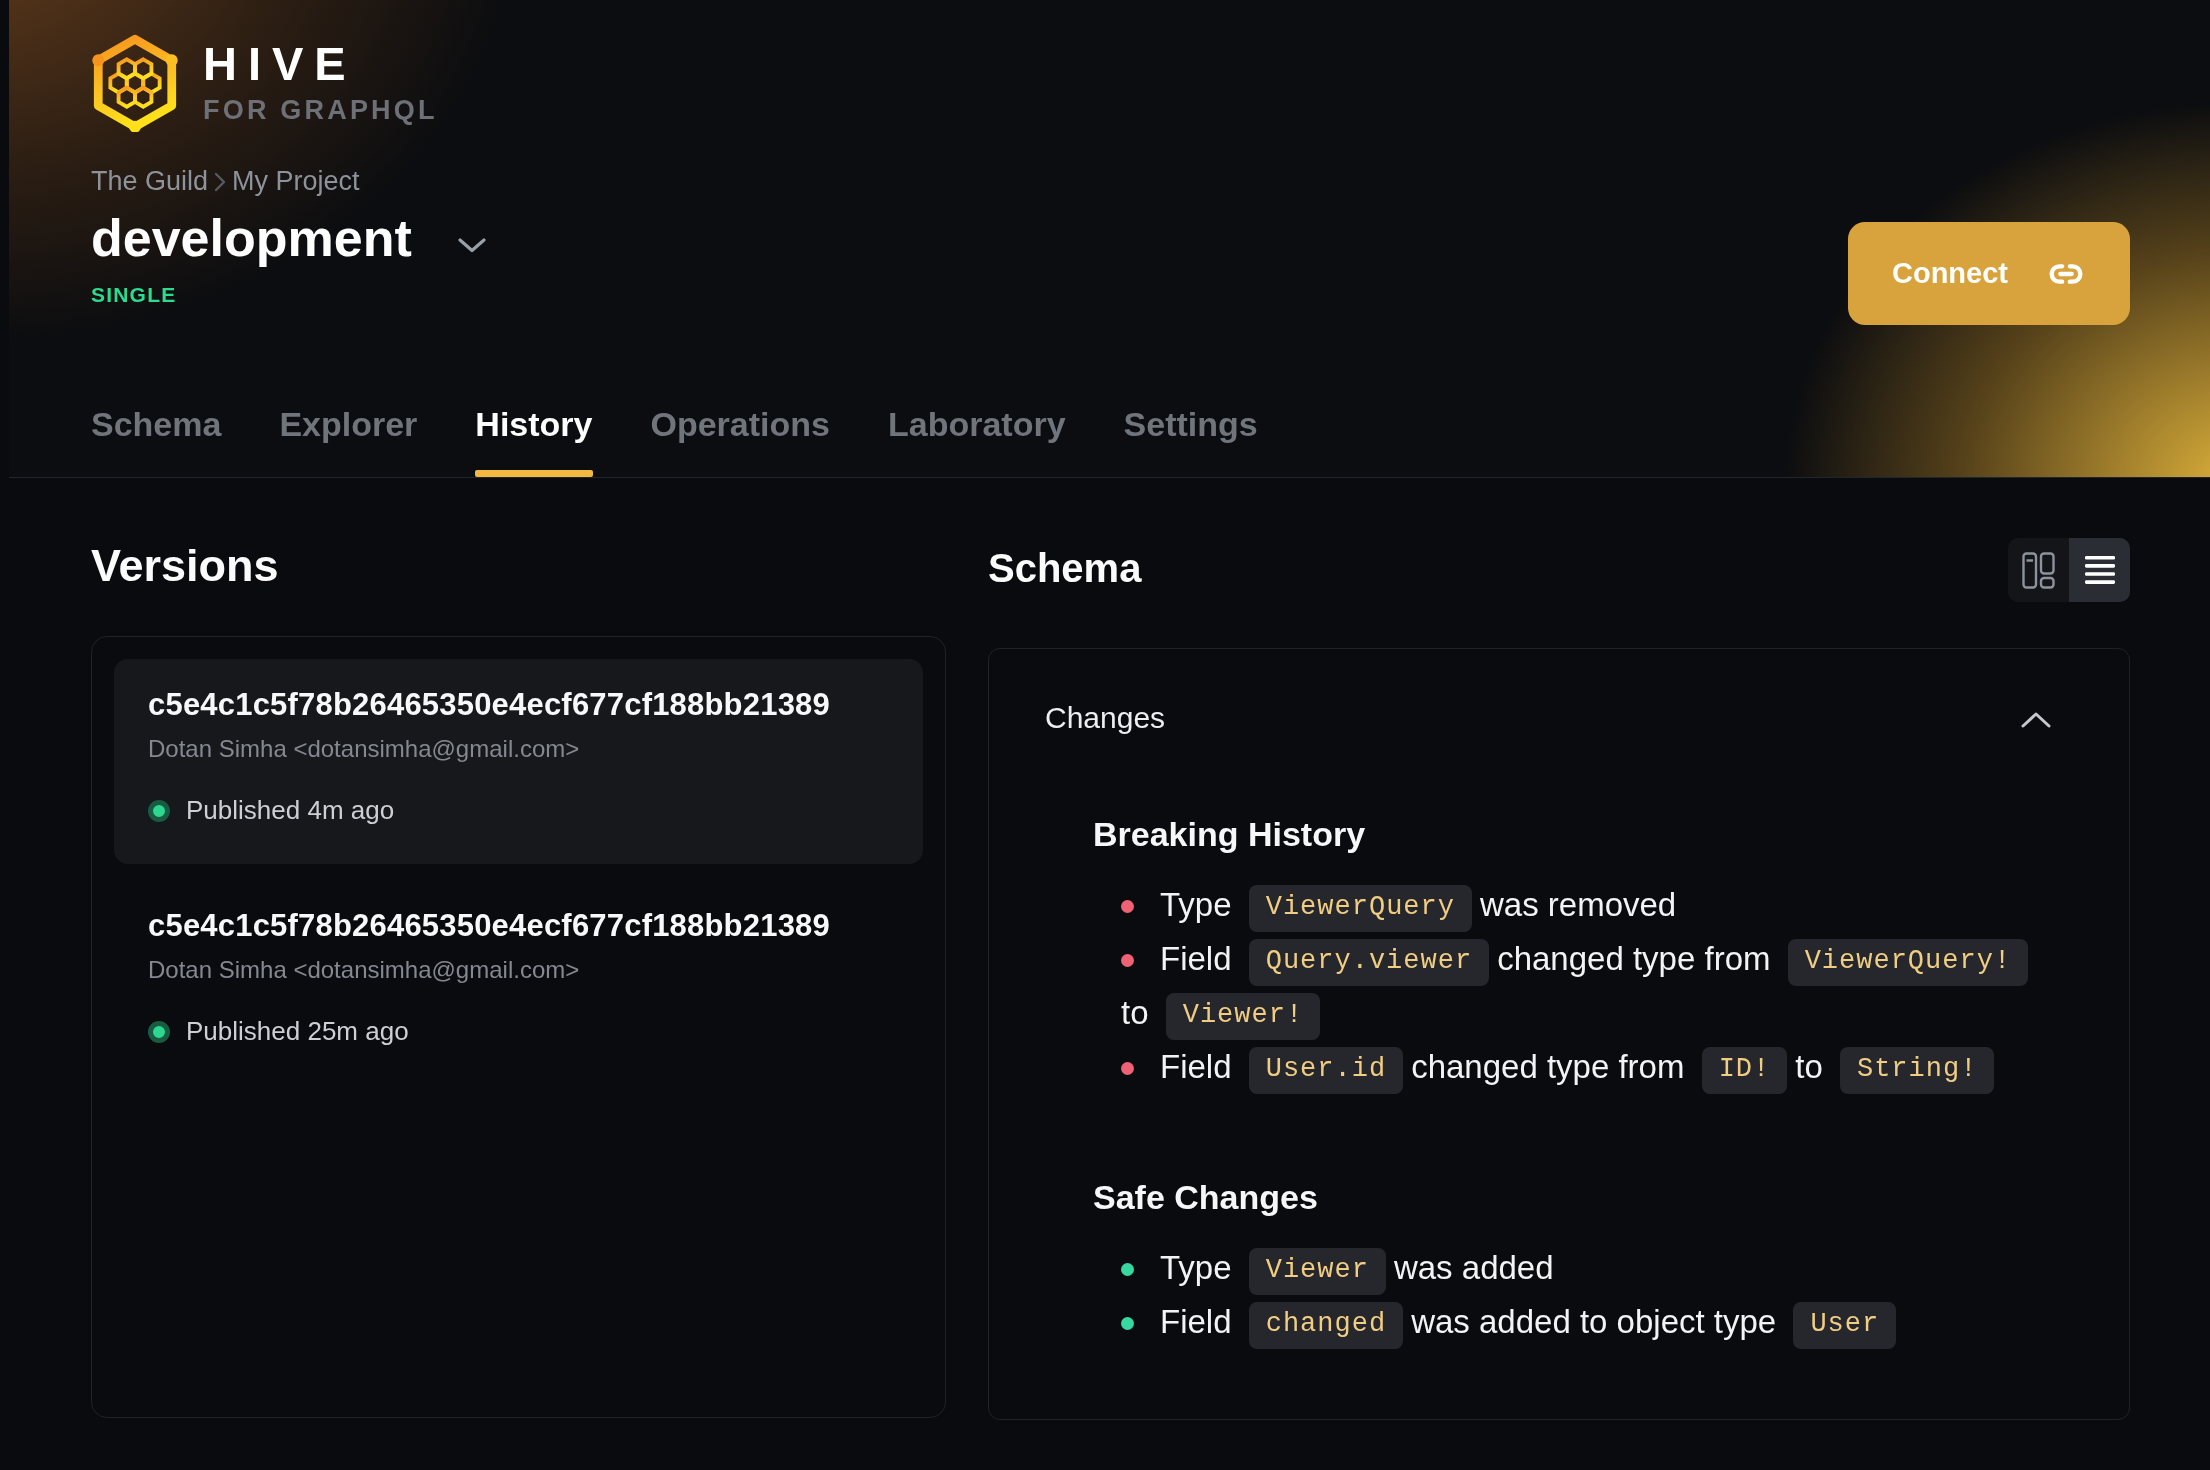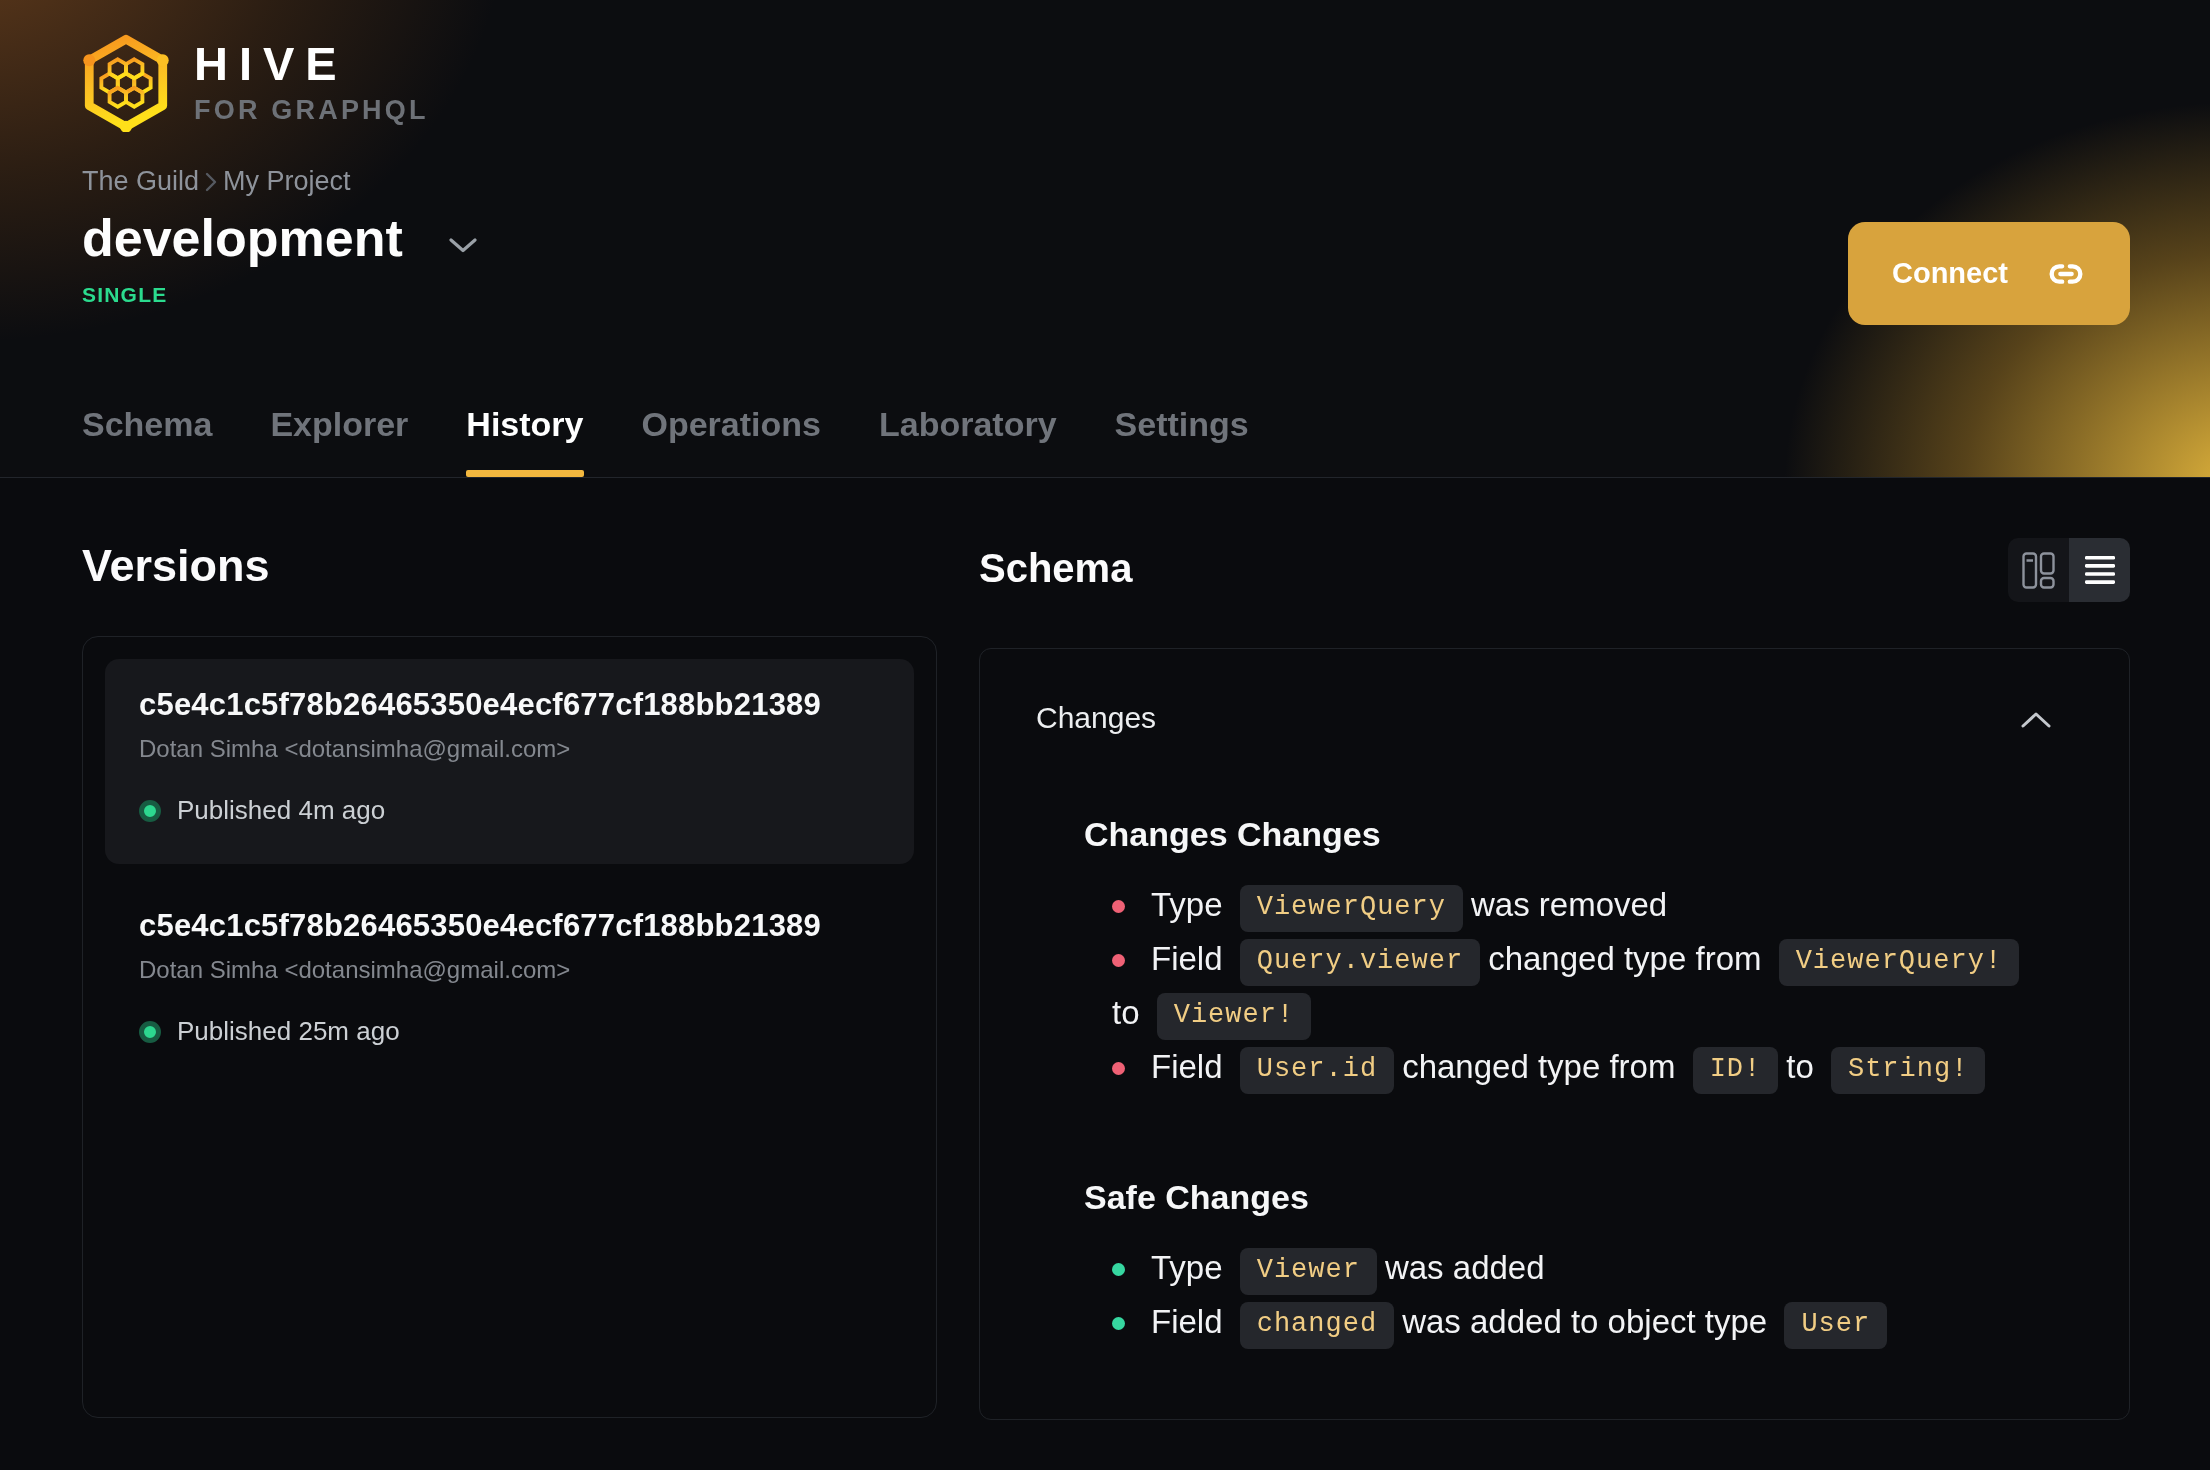--- a/index.html
+++ b/index.html
@@ -1,20 +1,21 @@
 <!DOCTYPE html>
 <html><head>
 <meta charset="utf-8">
 <style>
   html,body{margin:0;padding:0;background:#0a0b0e;}
   *{box-sizing:border-box;}
   .page{
     position:relative;width:2210px;height:1470px;overflow:hidden;
     background:#0a0b0e;color:#fff;
     font-family:"Liberation Sans",sans-serif;
+    padding-left:9px;
     -webkit-font-smoothing:antialiased;
   }
   
   .header{
     position:relative;height:478px;border-bottom:1px solid #22252b;
     background:
       radial-gradient(760px 600px at -40px -90px, rgba(173,100,38,.55), rgba(120,70,25,.28) 45%, rgba(0,0,0,0) 72%),
       radial-gradient(620px 520px at 101.5% 102%, rgba(235,188,62,.95), rgba(190,140,40,.42) 45%, rgba(0,0,0,0) 74%),
       #0c0d10;
   }
@@ -221,21 +222,21 @@
       <div class="changes-panel">
         <div class="panel-header">
           <span class="panel-title">Changes</span>
           <span class="chev-up">
             <svg width="30" height="16" viewBox="0 0 30 16" fill="none" stroke="#c4c8cd" stroke-width="3" stroke-linecap="round" stroke-linejoin="round">
               <path d="M2 14 L15 2 L28 14"></path>
             </svg>
           </span>
         </div>
         <div id="change-sections">
-            <h3 class="change-section-title first">Changes Changes</h3>
+            <h3 class="change-section-title first">Breaking History</h3>
             <ul class="change-list">
               <li><span class="bullet" style="background: rgb(239, 97, 117);"></span><span class="txt">Type</span> <span class="chip">ViewerQuery</span><span class="txt">was removed</span> </li>
               <li><span class="bullet" style="background: rgb(239, 97, 117);"></span><span class="txt">Field</span> <span class="chip">Query.viewer</span><span class="txt">changed type from</span> <span class="chip">ViewerQuery!</span><br> <span class="txt">to</span> <span class="chip">Viewer!</span></li>
               <li><span class="bullet" style="background: rgb(239, 97, 117);"></span><span class="txt">Field</span> <span class="chip">User.id</span><span class="txt">changed type from</span> <span class="chip">ID!</span><span class="txt">to</span> <span class="chip">String!</span></li>
             </ul>
             <h3 class="change-section-title">Safe Changes</h3>
             <ul class="change-list">
               <li><span class="bullet" style="background: rgb(54, 215, 160);"></span><span class="txt">Type</span> <span class="chip">Viewer</span><span class="txt">was added</span> </li>
               <li><span class="bullet" style="background: rgb(54, 215, 160);"></span><span class="txt">Field</span> <span class="chip">changed</span><span class="txt">was added to object type</span> <span class="chip">User</span></li>
             </ul>

